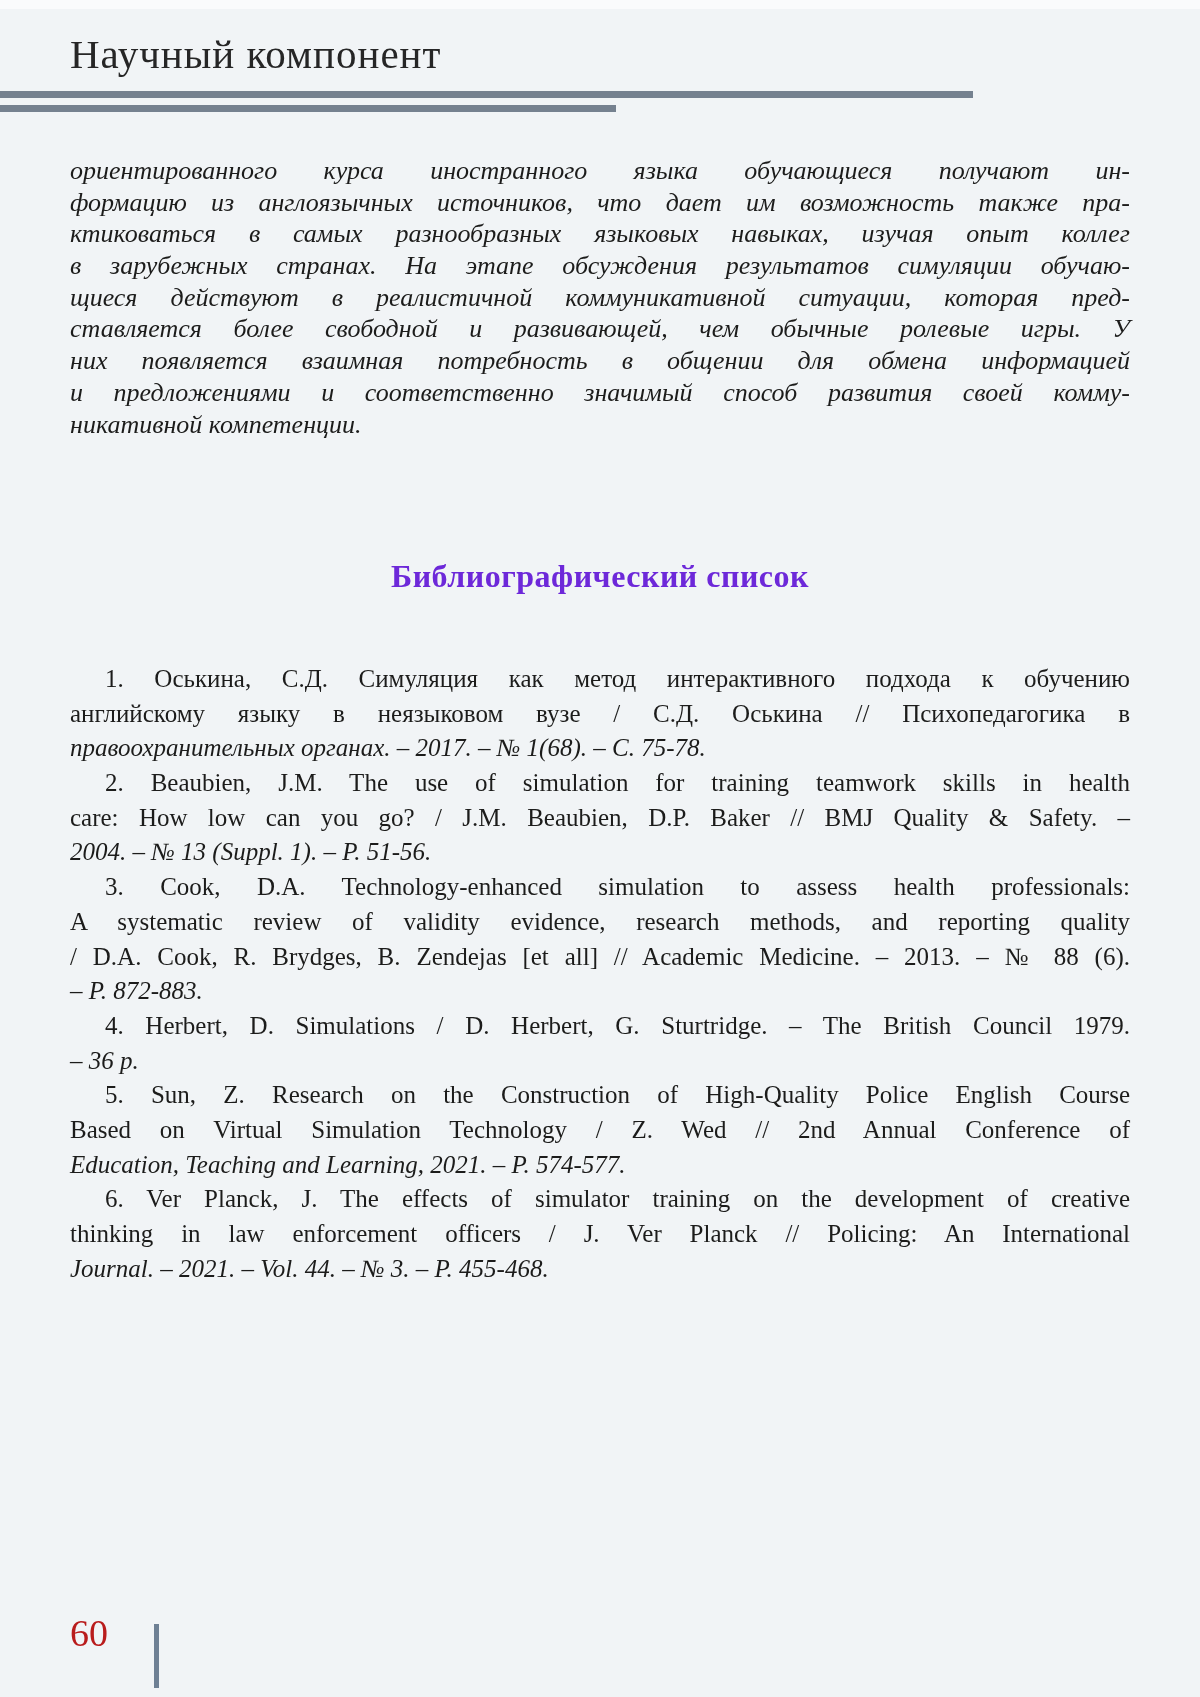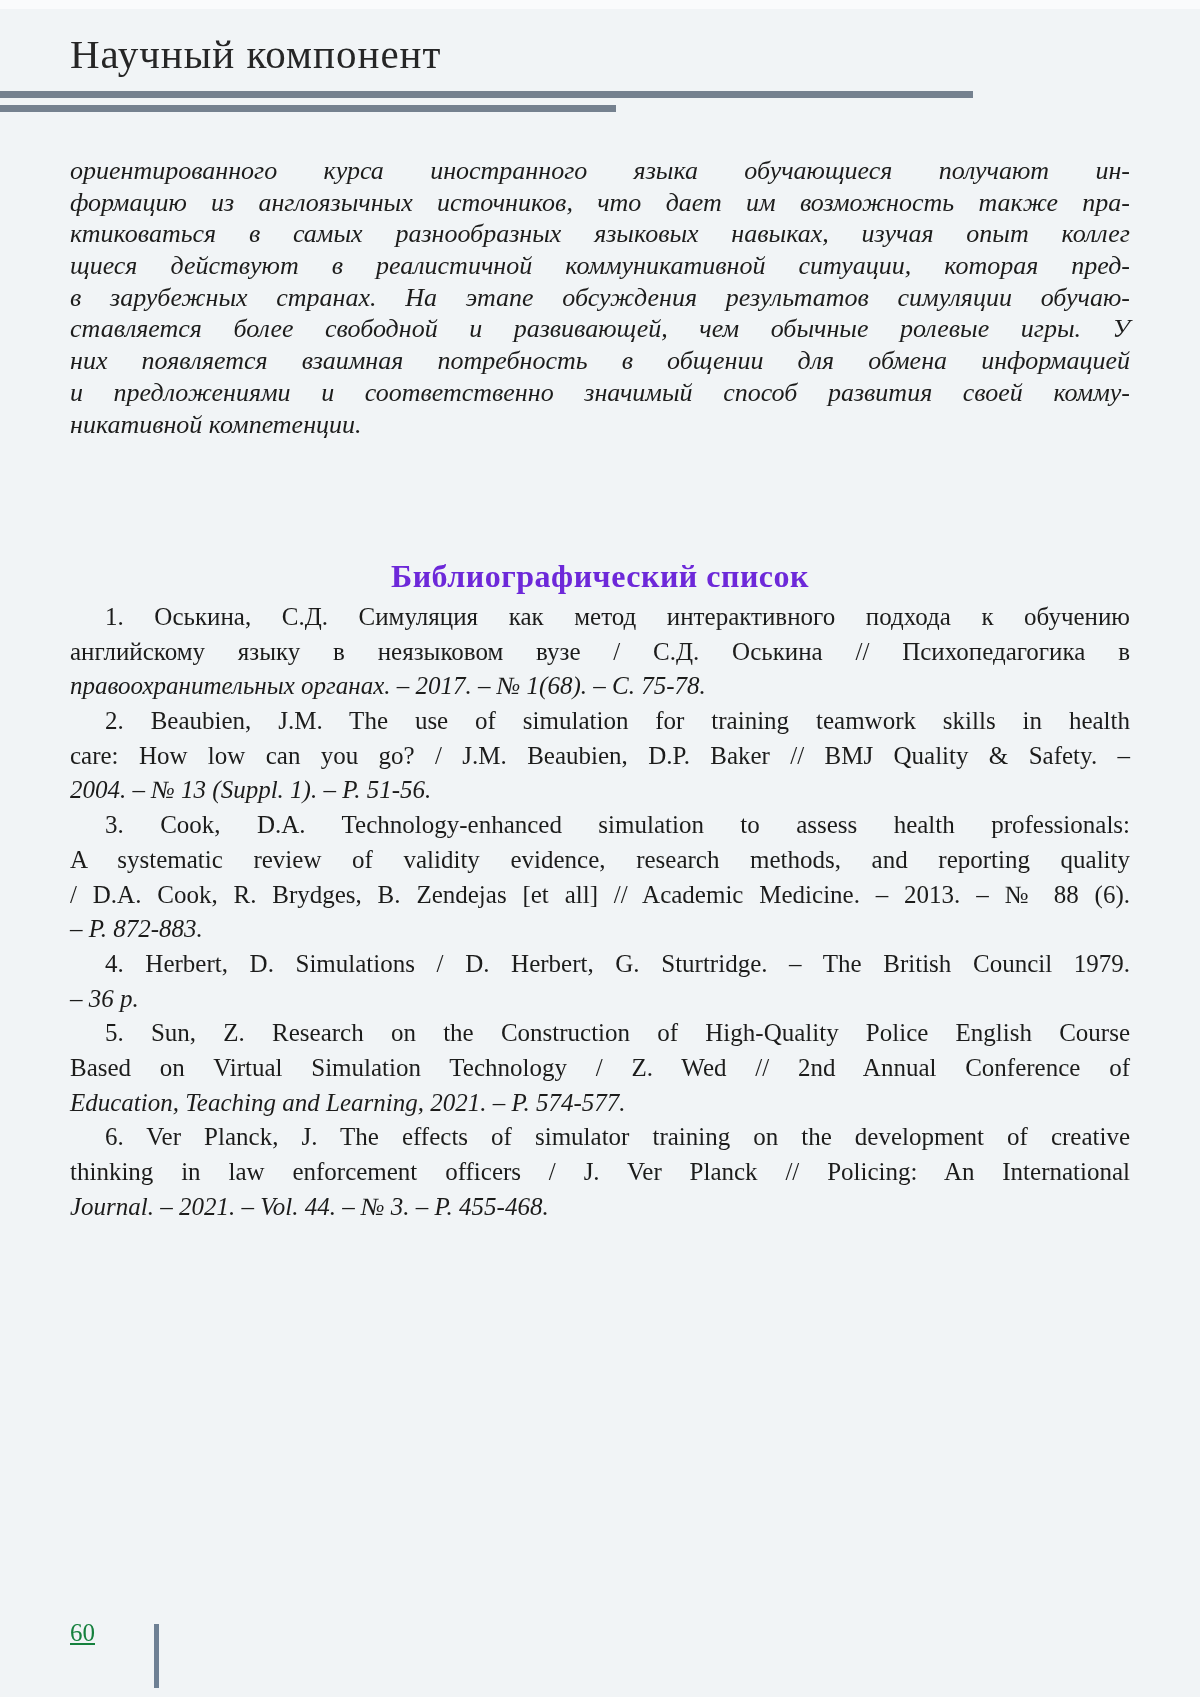--- a/index.html
+++ b/index.html
@@ -25,50 +25,50 @@
   .tline{
     font-size:26px;line-height:31.7px;height:31.7px;
     text-align:justify;text-align-last:justify;font-style:italic;
   }
   .tline.last{text-align-last:left;}
   .bib-heading{
     position:absolute;left:70px;top:558px;width:1060px;margin:0;
     text-align:center;font-size:32px;font-weight:700;color:#6d28d9;
     letter-spacing:0.5px;
   }
-  .bib-list{position:absolute;left:70px;top:600px;width:1060px;}
+  .bib-list{position:absolute;left:70px;top:662px;width:1060px;}
   .bline{
     font-size:25px;line-height:34.7px;height:34.7px;
     text-align:justify;text-align-last:justify;
   }
   .bline.first{text-indent:35px;}
   .bline.last{text-align-last:left;font-style:italic;}
   .page-number{
     position:absolute;left:70px;top:1611px;
-    font-size:25px;color:#15803d;line-height:44px;text-decoration:underline;
+    font-size:38px;color:#b91c1c;line-height:44px;
   }
   .footer-divider{position:absolute;left:154px;top:1624px;width:5px;height:64px;background:#6e8094;}
 </style>
 </head>
 <body>
 
 <div class="page" style="background: rgb(241, 244, 246); color: rgb(28, 28, 27);">
   <div class="top-strip"></div>
 
   <h1 class="header-title">Научный компонент</h1>
 
   <div class="rule rule1" style="background: rgb(117, 129, 143);"></div>
   <div class="rule rule2" style="background: rgb(117, 129, 143);"></div>
 
   <div class="paragraph">
       <div class="tline">ориентированного курса иностранного языка обучающиеся получают ин-</div>
       <div class="tline">формацию из англоязычных источников, что дает им возможность также пра-</div>
       <div class="tline">ктиковаться в самых разнообразных языковых навыках, изучая опыт коллег</div>
+      <div class="tline">в зарубежных странах. На этапе обсуждения результатов симуляции обучаю-</div>
       <div class="tline">щиеся действуют в реалистичной коммуникативной ситуации, которая пред-</div>
-      <div class="tline">в зарубежных странах. На этапе обсуждения результатов симуляции обучаю-</div>
       <div class="tline">ставляется более свободной и развивающей, чем обычные ролевые игры. У</div>
       <div class="tline">них появляется взаимная потребность в общении для обмена информацией</div>
       <div class="tline">и предложениями и соответственно значимый способ развития своей комму-</div>
       <div class="tline last">никативной компетенции.</div>
     </div>
 
   <h2 class="bib-heading">Библиографический список</h2>
 
   <div class="bib-list">
       <div>

